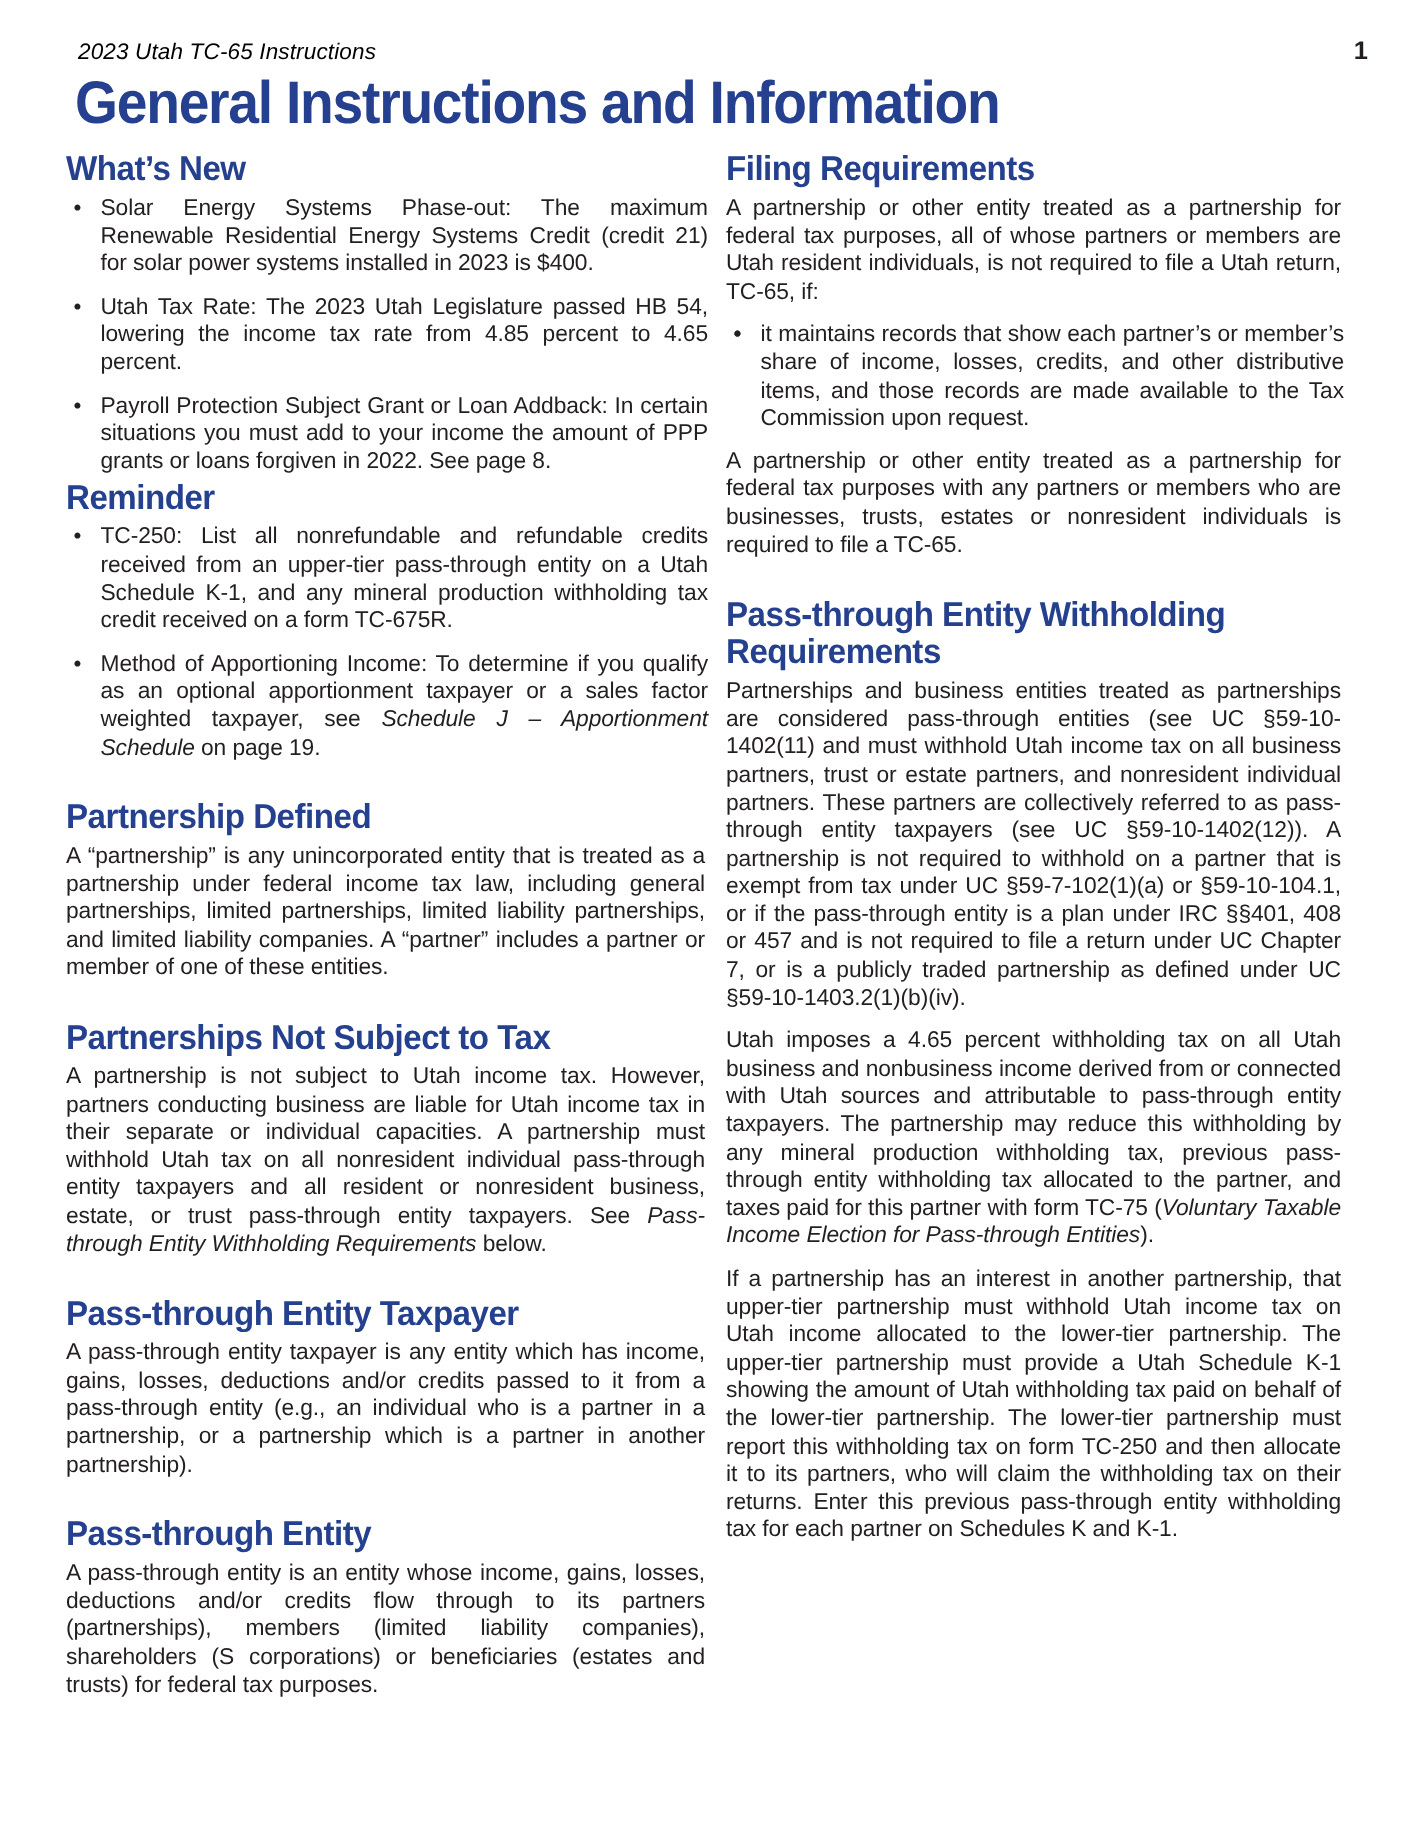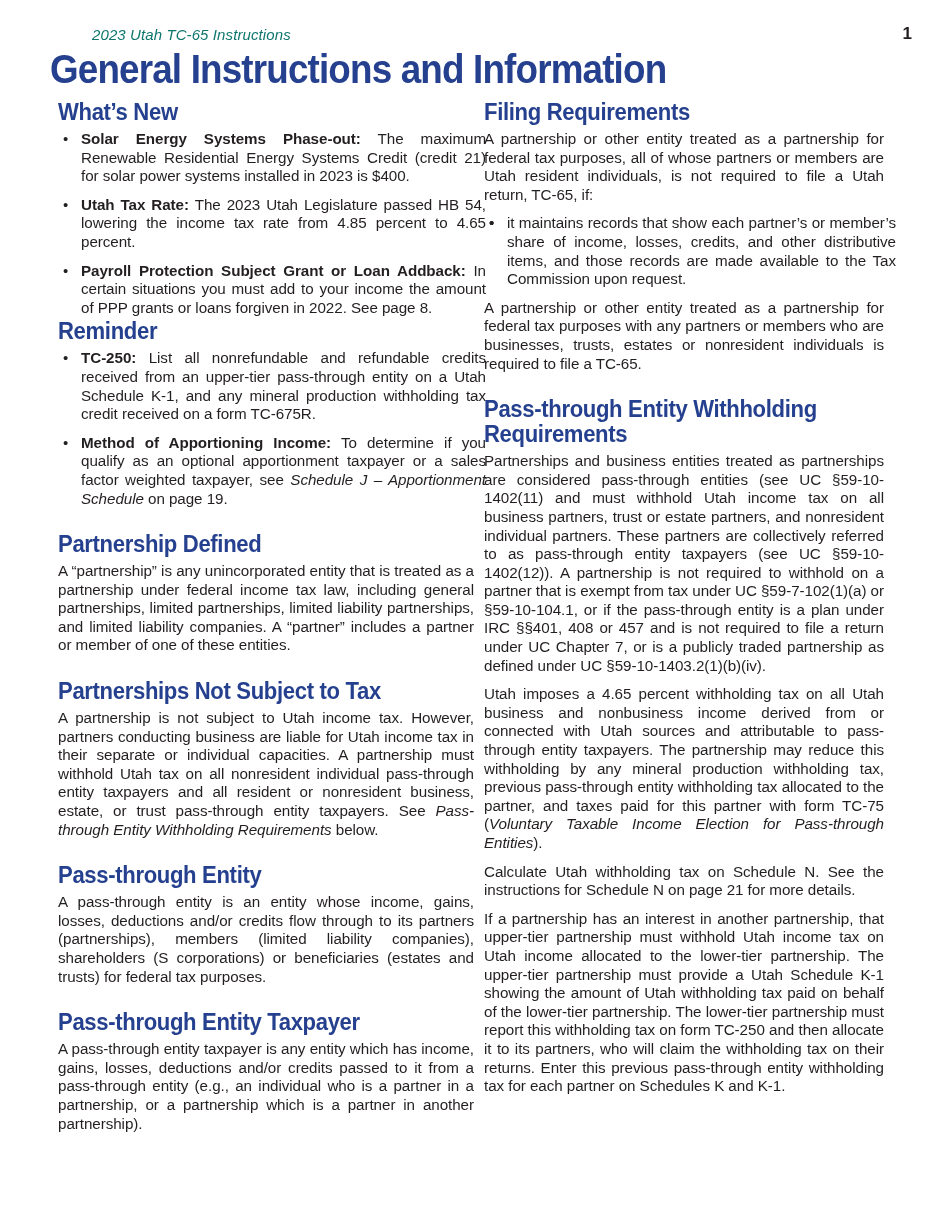--- a/index.html
+++ b/index.html
@@ -26,23 +26,22 @@
   .runhead {
     position: absolute;
     left: 52px;
     top: 26px;
     width: 860px;
     height: 20px;
   }
   .runhead-title {
     font-style: italic;
     font-size: 15px;
-    color: #0f766e;
+    color: #000000;
     letter-spacing: 0.1px;
-    margin-left: 40px;
   }
   .runhead-page {
     position: absolute;
     right: 0;
     top: -2px;
     font-size: 17px;
     font-weight: bold;
     color: #231f20;
   }
   
@@ -63,39 +62,39 @@
   .columns {
     position: absolute;
     left: 0;
     top: 100px;
     width: 950px;
   }
   .col {
     position: absolute;
     top: 0;
   }
-  .col-left  { left: 58px;  width: 428px; }
+  .col-left  { left: 44px;  width: 428px; }
   .col-right { left: 484px; width: 412px; }
 
   h2.section {
     color: #25408f;
     font-weight: bold;
     font-size: 23px;
     line-height: 25px;
     margin: 0 0 5px 0;
     letter-spacing: -0.35px;
     transform: scaleX(0.96);
     transform-origin: left center;
   }
   .sec { margin-bottom: 2px; }
   .sec.gap-lg { margin-top: 24px; }
   .sec.gap-md { }
 
   p.body {
-    margin: 0 12px 10px 0;
+    margin: 0 2px 10px 0;
     font-size: 15.2px;
     line-height: 18.6px;
     text-align: justify;
     text-justify: inter-word;
     letter-spacing: -0.06px;
   }
   p.body:last-child { margin-bottom: 0; }
 
   ul.bullets {
     list-style: none;
@@ -112,21 +111,21 @@
     letter-spacing: -0.06px;
   }
   ul.bullets > li:last-child { margin-bottom: 0; }
   ul.bullets > li .dot {
     position: absolute;
     left: 5px;
     top: 0;
     font-size: 15px;
     line-height: 18.6px;
   }
-  b.lead { font-weight: bold; }
+  b.lead { font-weight: normal; }
   i.ital { font-style: italic; }
 </style>
 </head>
 <body>
 
 <div class="page">
 
   <div class="runhead">
     <span class="runhead-title">2023 Utah TC-65 Instructions</span>
     <span class="runhead-page">1</span>
@@ -174,27 +173,27 @@
         <h2 class="section">Partnership Defined</h2>
         <p class="body">A “partnership” is any unincorporated entity that is treated as a partnership under federal income tax law, including general partnerships, limited partnerships, limited liability partnerships, and limited liability companies. A “partner” includes a partner or member of one of these entities.</p>
       </div>
 
       <div class="sec gap-lg">
         <h2 class="section">Partnerships Not Subject to Tax</h2>
         <p class="body"><span>A partnership is not subject to Utah income tax. However, partners conducting business are liable for Utah income tax in their separate or individual capacities. A partnership must withhold Utah tax on all nonresident individual pass-through entity taxpayers and all resident or nonresident business, estate, or trust pass-through entity taxpayers. See </span><i class="ital">Pass-through Entity Withholding Requirements</i><span> below.</span></p>
       </div>
 
       <div class="sec gap-lg">
+        <h2 class="section">Pass-through Entity Taxpayer</h2>
+        <p class="body">A pass-through entity taxpayer is any entity which has income, gains, losses, deductions and/or credits passed to it from a pass-through entity (e.g., an individual who is a partner in a partnership, or a partnership which is a partner in another partnership).</p>
+      </div>
+
+      <div class="sec gap-lg">
         <h2 class="section">Pass-through Entity</h2>
         <p class="body">A pass-through entity is an entity whose income, gains, losses, deductions and/or credits flow through to its partners (partnerships), members (limited liability companies), shareholders (S corporations) or beneficiaries (estates and trusts) for federal tax purposes.</p>
-      </div>
-
-      <div class="sec gap-lg">
-        <h2 class="section">Pass-through Entity Taxpayer</h2>
-        <p class="body">A pass-through entity taxpayer is any entity which has income, gains, losses, deductions and/or credits passed to it from a pass-through entity (e.g., an individual who is a partner in a partnership, or a partnership which is a partner in another partnership).</p>
       </div>
 
     </div>
 
     <div class="col col-right">
 
       <div class="sec">
         <h2 class="section">Filing Requirements</h2>
         <p class="body">A partnership or other entity treated as a partnership for federal tax purposes, all of whose partners or members are Utah resident individuals, is not required to file a Utah return, TC-65, if:</p>
         <ul class="bullets">
@@ -209,21 +208,20 @@
         <p class="body" style="margin-top:10px">A partnership or other entity treated as a partnership for federal tax purposes with any partners or members who are businesses, trusts, estates or nonresident individuals is required to file a TC-65.</p>
       </div>
 
       <div class="sec gap-lg">
         <h2 class="section">Pass-through Entity Withholding Requirements</h2>
 
         <p class="body">Partnerships and business entities treated as partnerships are considered pass-through entities (see UC §59-10-1402(11) and must withhold Utah income tax on all business partners, trust or estate partners, and nonresident individual partners. These partners are collectively referred to as pass-through entity taxpayers (see UC §59-10-1402(12)). A partnership is not required to withhold on a partner that is exempt from tax under UC §59-7-102(1)(a) or §59-10-104.1, or if the pass-through entity is a plan under IRC §§401, 408 or 457 and is not required to file a return under UC Chapter 7, or is a publicly traded partnership as defined under UC §59-10-1403.2(1)(b)(iv).</p>
 
         <p class="body"><span>Utah imposes a 4.65 percent withholding tax on all Utah business and nonbusiness income derived from or connected with Utah sources and attributable to pass-through entity taxpayers. The partnership may reduce this withholding by any mineral production withholding tax, previous pass-through entity withholding tax allocated to the partner, and taxes paid for this partner with form TC-75 (</span><i class="ital">Voluntary Taxable Income Election for Pass-through Entities</i><span>).</span></p>
 
-        <p class="body">Calculate Utah withholding tax on Schedule N. See the instructions for Schedule N on page 21 for more details.</p>
 
 
         <p class="body">If a partnership has an interest in another partnership, that upper-tier partnership must withhold Utah income tax on Utah income allocated to the lower-tier partnership. The upper-tier partnership must provide a Utah Schedule K-1 showing the amount of Utah withholding tax paid on behalf of the lower-tier partnership. The lower-tier partnership must report this withholding tax on form TC-250 and then allocate it to its partners, who will claim the withholding tax on their returns. Enter this previous pass-through entity withholding tax for each partner on Schedules K and K-1.</p>
       </div>
 
     </div>
   </div>
 </div>
 
 </body></html>

